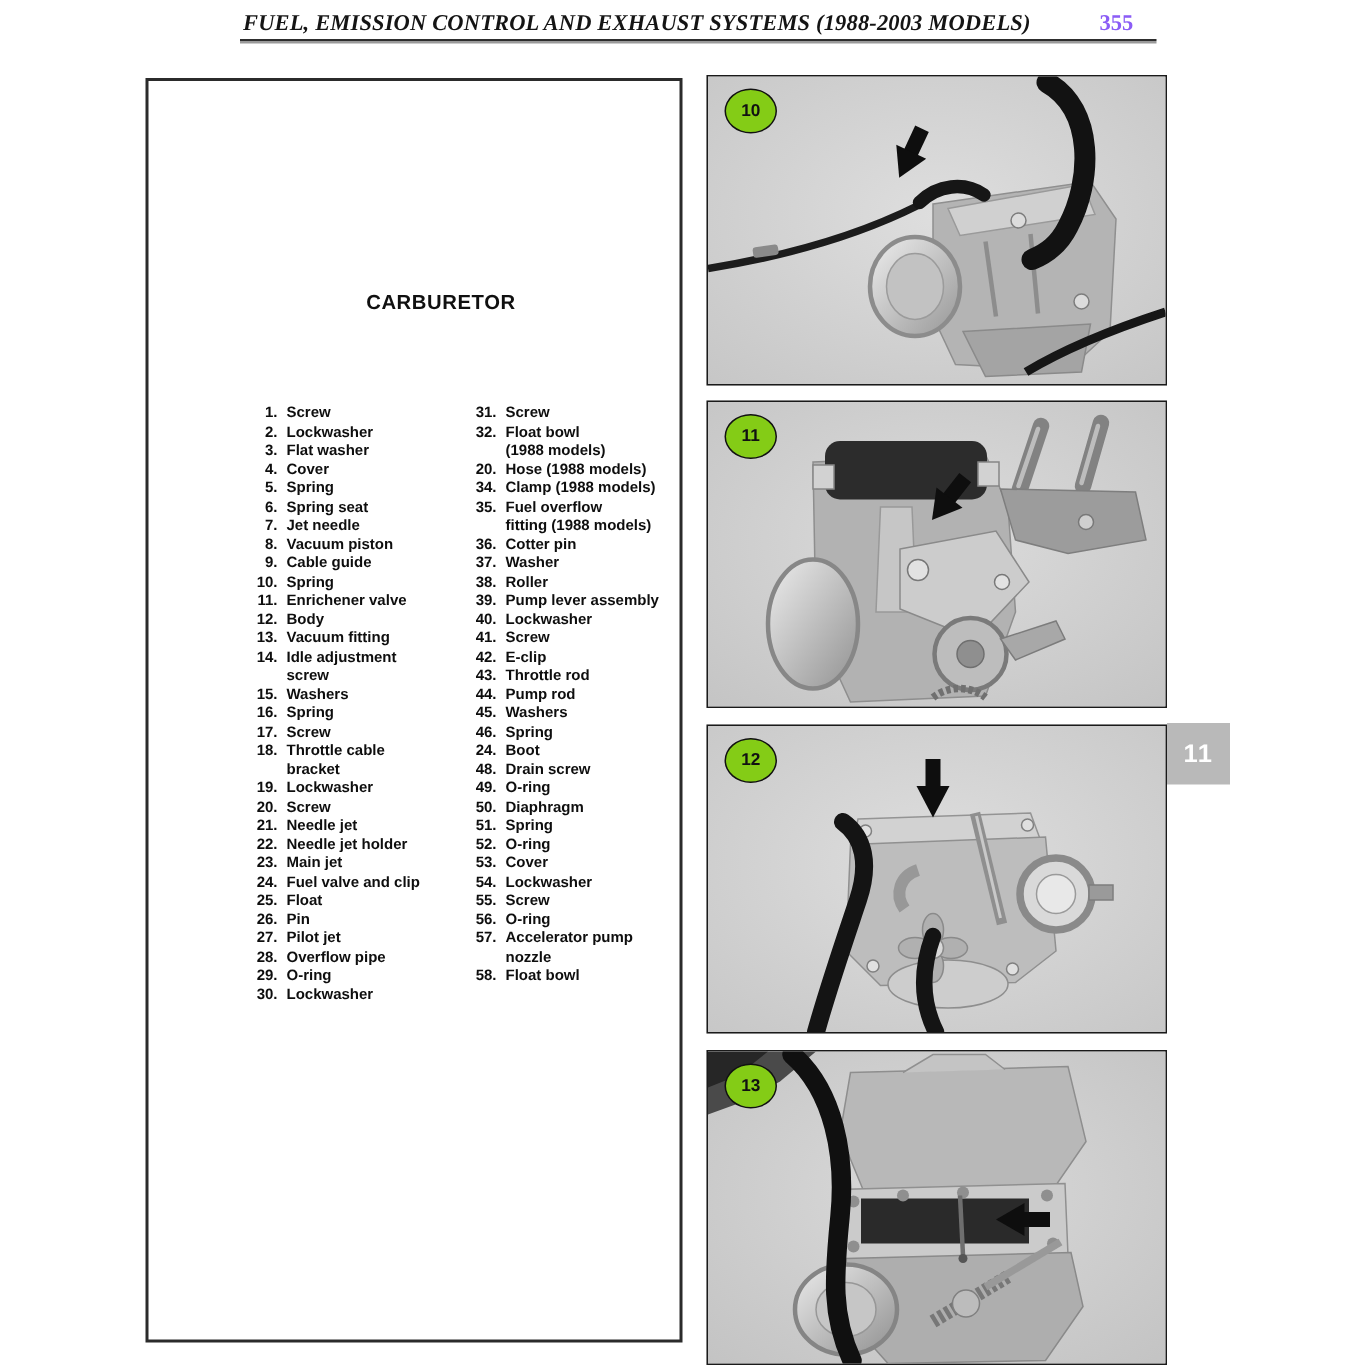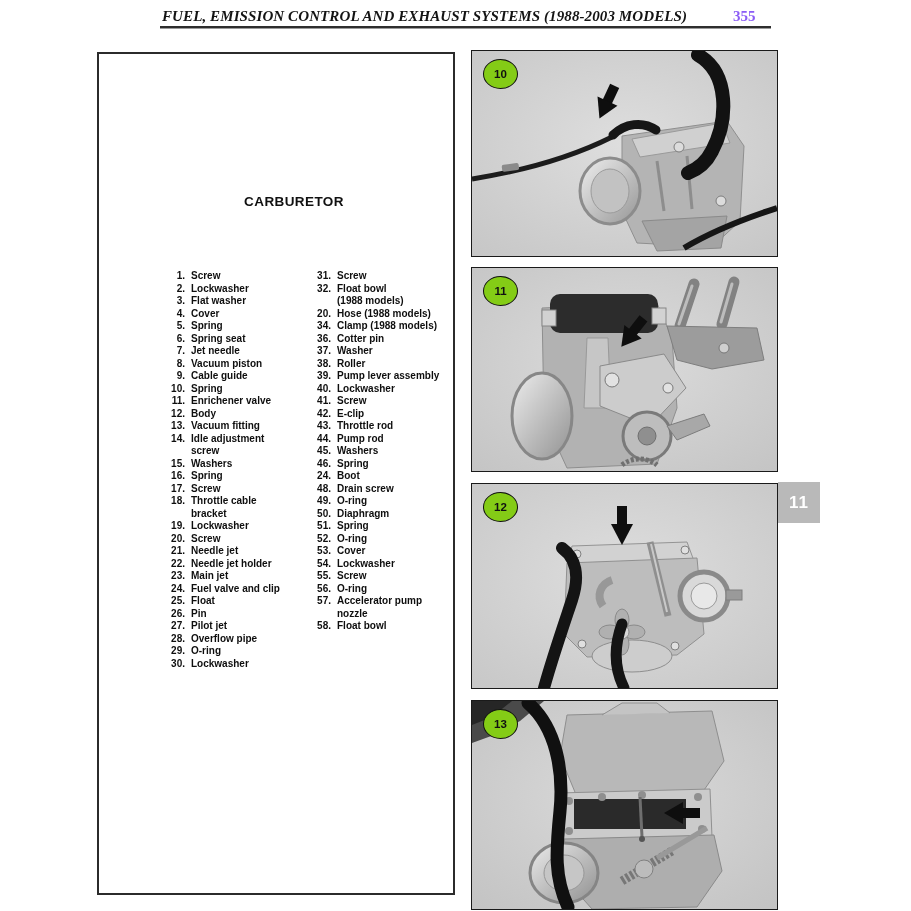--- a/index.html
+++ b/index.html
@@ -188,20 +188,25 @@
         </li>
         <li class="part-item">
           <span class="part-num">20.</span>
           <span class="part-label">Hose (1988 models)</span>
         </li>
         <li class="part-item">
           <span class="part-num">34.</span>
           <span class="part-label">Clamp (1988 models)</span>
         </li>
         <li class="part-item">
+          <span class="part-num">35.</span>
+          <span class="part-label">Fuel overflow
+fitting (1988 models)</span>
+        </li>
+        <li class="part-item">
           <span class="part-num">36.</span>
           <span class="part-label">Cotter pin</span>
         </li>
         <li class="part-item">
           <span class="part-num">37.</span>
           <span class="part-label">Washer</span>
         </li>
         <li class="part-item">
           <span class="part-num">38.</span>
           <span class="part-label">Roller</span>

